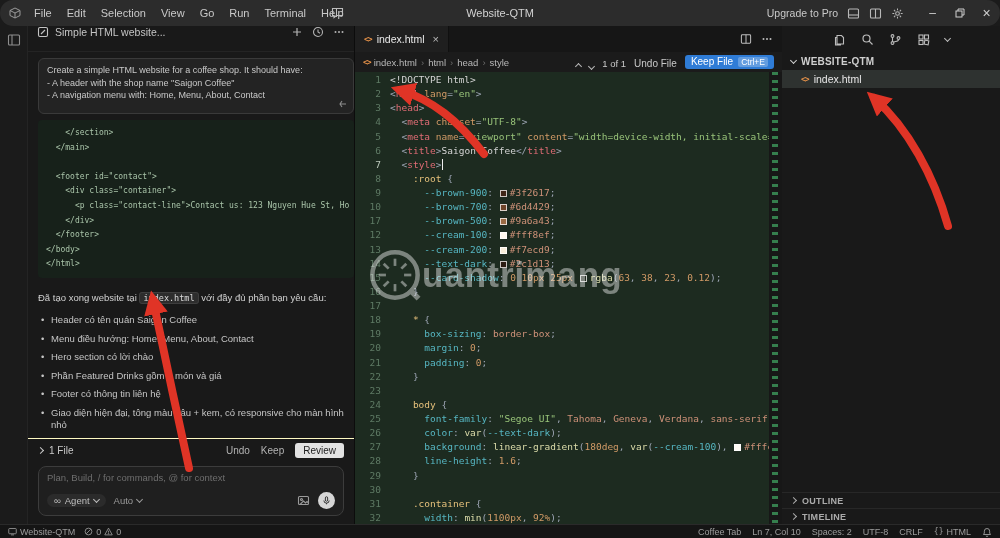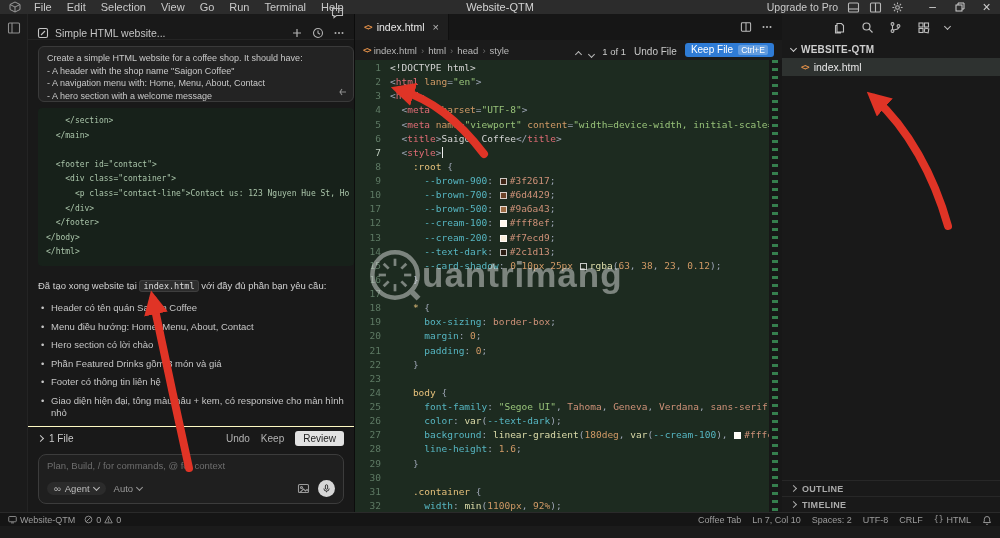--- a/index.html
+++ b/index.html
@@ -7,40 +7,40 @@
   body{font-family:"Liberation Sans",sans-serif;}
   .screen{position:relative;width:1000px;height:538px;background:#1b1b1b;overflow:hidden;color:#ccc;}
 
   
   .overlay{position:absolute;inset:0;z-index:60;pointer-events:none;}
   .arrow{fill:none;stroke-width:8;stroke-linecap:round;}
   .watermark{position:absolute;left:366px;top:246px;z-index:55;display:flex;align-items:center;opacity:.42;color:#fff;pointer-events:none;}
   .wm-text{font-size:35px;font-weight:bold;letter-spacing:1px;margin-left:-2px;}
 
   
-  .titlebar{position:relative;height:14px;background:#2c2c2c;display:flex;align-items:center;font-size:11px;color:#c9c9c9;z-index:5;}
+  .titlebar{position:relative;height:26px;background:#2c2c2c;display:flex;align-items:center;font-size:11px;color:#c9c9c9;z-index:5;border-radius:13px;}
   .tb-logo{margin-left:9px;color:#9a9a9a;display:flex;}
   .menu-bar{display:flex;gap:1px;margin-left:6px;}
   .menu-item{padding:2px 7px;border-radius:4px;}
   .tb-bubble{position:absolute;left:331px;top:6px;color:#bdbdbd;display:flex;}
   .tb-title{position:absolute;left:50%;transform:translateX(-50%);font-size:11px;color:#d2d2d2;}
   .tb-right{margin-left:auto;display:flex;align-items:center;gap:9px;}
   .tb-upgrade{font-size:10.5px;color:#c9c9c9;}
   .tb-ic{color:#b8b8b8;display:flex;}
   .win-controls{display:flex;margin-left:6px;}
   .win-btn{width:27px;height:26px;display:flex;align-items:center;justify-content:center;font-size:12px;color:#cfcfcf;}
   .win-btn.close{font-size:14px;}
 
   
   .main{display:flex;height:498px;}
   .activity{width:28px;background:#1b1b1b;border-right:1px solid #242424;padding-top:7px;display:flex;flex-direction:column;align-items:center;color:#8f8f8f;}
 
   
   .chat{width:327px;background:#191919;border-right:1px solid #0c0c0c;display:flex;flex-direction:column;}
-  .chat-header{height:26px;flex-shrink:0;display:flex;align-items:flex-end;padding:0 9px;gap:6px;font-size:10.5px;color:#c5c5c5;border-bottom:1px solid #242424;}
+  .chat-header{height:26px;flex-shrink:0;display:flex;align-items:flex-start;padding:0 9px;gap:6px;font-size:10.5px;color:#c5c5c5;border-bottom:1px solid #242424;}
   .ch-actions{margin-left:auto;display:flex;align-items:center;gap:9px;color:#b2b2b2;}
   .chat-body{flex:1;padding:6px 0 0 10px;overflow:hidden;position:relative;}
   .prompt-box{position:relative;background:#232323;border:1px solid #3a3a3a;border-radius:6px;height:56px;overflow:hidden;padding:5px 8px 0 8px;font-size:9px;line-height:12.6px;color:#c9c9c9;}
   .prompt-expand{position:absolute;right:5px;bottom:4px;color:#8d8d8d;display:flex;}
   .chat-code{margin-top:6px;background:#17211a;border-radius:4px;padding:6px 0 6px 8px;font-family:"DejaVu Sans Mono",monospace;font-size:8px;line-height:14.6px;color:#a9c4a9;overflow:hidden;height:158px;}
   .chat-code .ccl{white-space:pre;overflow:hidden;}
   .chat-summary{margin-top:13px;font-size:9.5px;color:#d2d2d2;line-height:13px;}
   .code-chip{font-family:"DejaVu Sans Mono",monospace;font-size:8.5px;background:#2d2d2d;border:1px solid #3e3e3e;border-radius:3px;padding:0 3px;color:#dcdcdc;}
   .chat-bullets{margin-top:9px;list-style:none;font-size:9.5px;color:#c6c6c6;}
   .chat-bullets li{position:relative;padding-left:13px;margin-bottom:6px;line-height:12.5px;}
@@ -209,21 +209,20 @@
           </span>
         </span>
       </div>
 
       <div class="chat-body">
         <div class="prompt-box">
           <div>
               <div class="prompt-line">Create a simple HTML website for a coffee shop. It should have:</div>
               <div class="prompt-line">- A header with the shop name "Saigon Coffee"</div>
               <div class="prompt-line">- A navigation menu with: Home, Menu, About, Contact</div>
-              <div class="prompt-line">- A hero section with a welcome message</div>
             </div>
           <span class="prompt-expand">
             <svg class="ic" width="10" height="10" viewBox="0 0 10 10" fill="none" stroke="currentColor" stroke-width="1.1">
                 <path d="M4 2 L2 5 L4 8 M2 5 H8"></path>
               </svg>
           </span>
         </div>
 
         <div class="chat-code">
             <div class="ccl">    &lt;/section&gt;</div>

